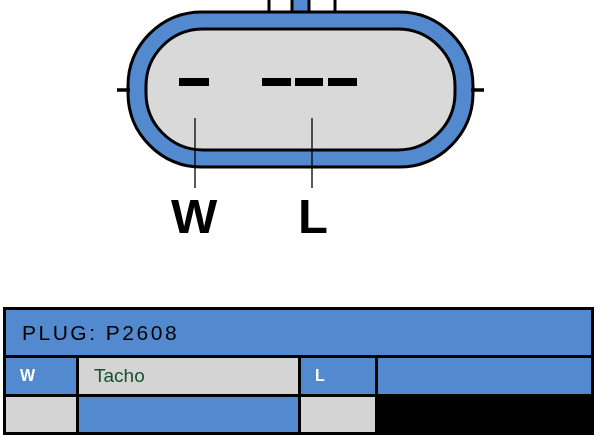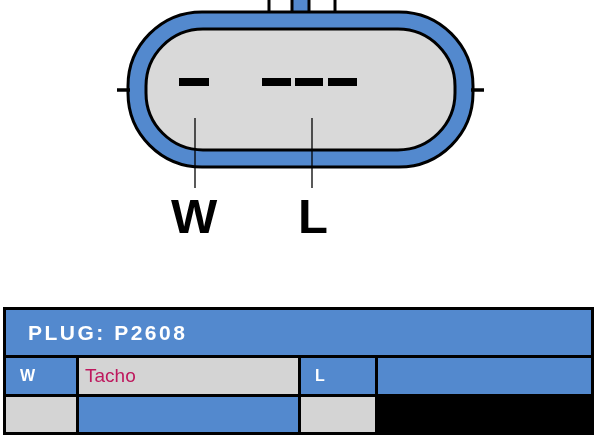--- a/index.html
+++ b/index.html
@@ -25,28 +25,28 @@
   #plug-table{
     position:absolute;left:3px;top:307px;width:585px;height:122px;
     border:3px solid var(--line);
     display:grid;
     grid-template-columns:70px 219px 74px 213px;
     grid-template-rows:45px 36px 35px;
     gap:3px;background:var(--line);
   }
   .cell{display:flex;align-items:center;}
   .cell-head{
-    grid-column:1 / -1;background:var(--blue);color:#ffffff;
-    font-weight:bold;font-size:21px;letter-spacing:2.5px;padding-left:22px;
+    grid-column:1 / -1;background:var(--blue);color:#000000;
+    font-weight:normal;font-size:21px;letter-spacing:2.5px;padding-left:16px;
   }
   .cell-pin{
     background:var(--blue);color:#fff;font-weight:bold;font-size:16px;padding-left:14px;
   }
   .cell-desc{
-    background:var(--table-gray);color:#be185d;font-size:19px;padding-left:6px;
+    background:var(--table-gray);color:#14532d;font-size:19px;padding-left:15px;
   }
 </style>
 </head>
 <body>
 
 <svg id="diagram" viewBox="0 0 600 260" xmlns="http://www.w3.org/2000/svg" aria-hidden="true">
 
   <rect x="269" y="-6" width="66" height="20" fill="#ffffff" stroke="#000" stroke-width="3"></rect>
 
   <rect x="292" y="-6" width="17" height="19" fill="#5389CE" stroke="#000" stroke-width="3"></rect>

